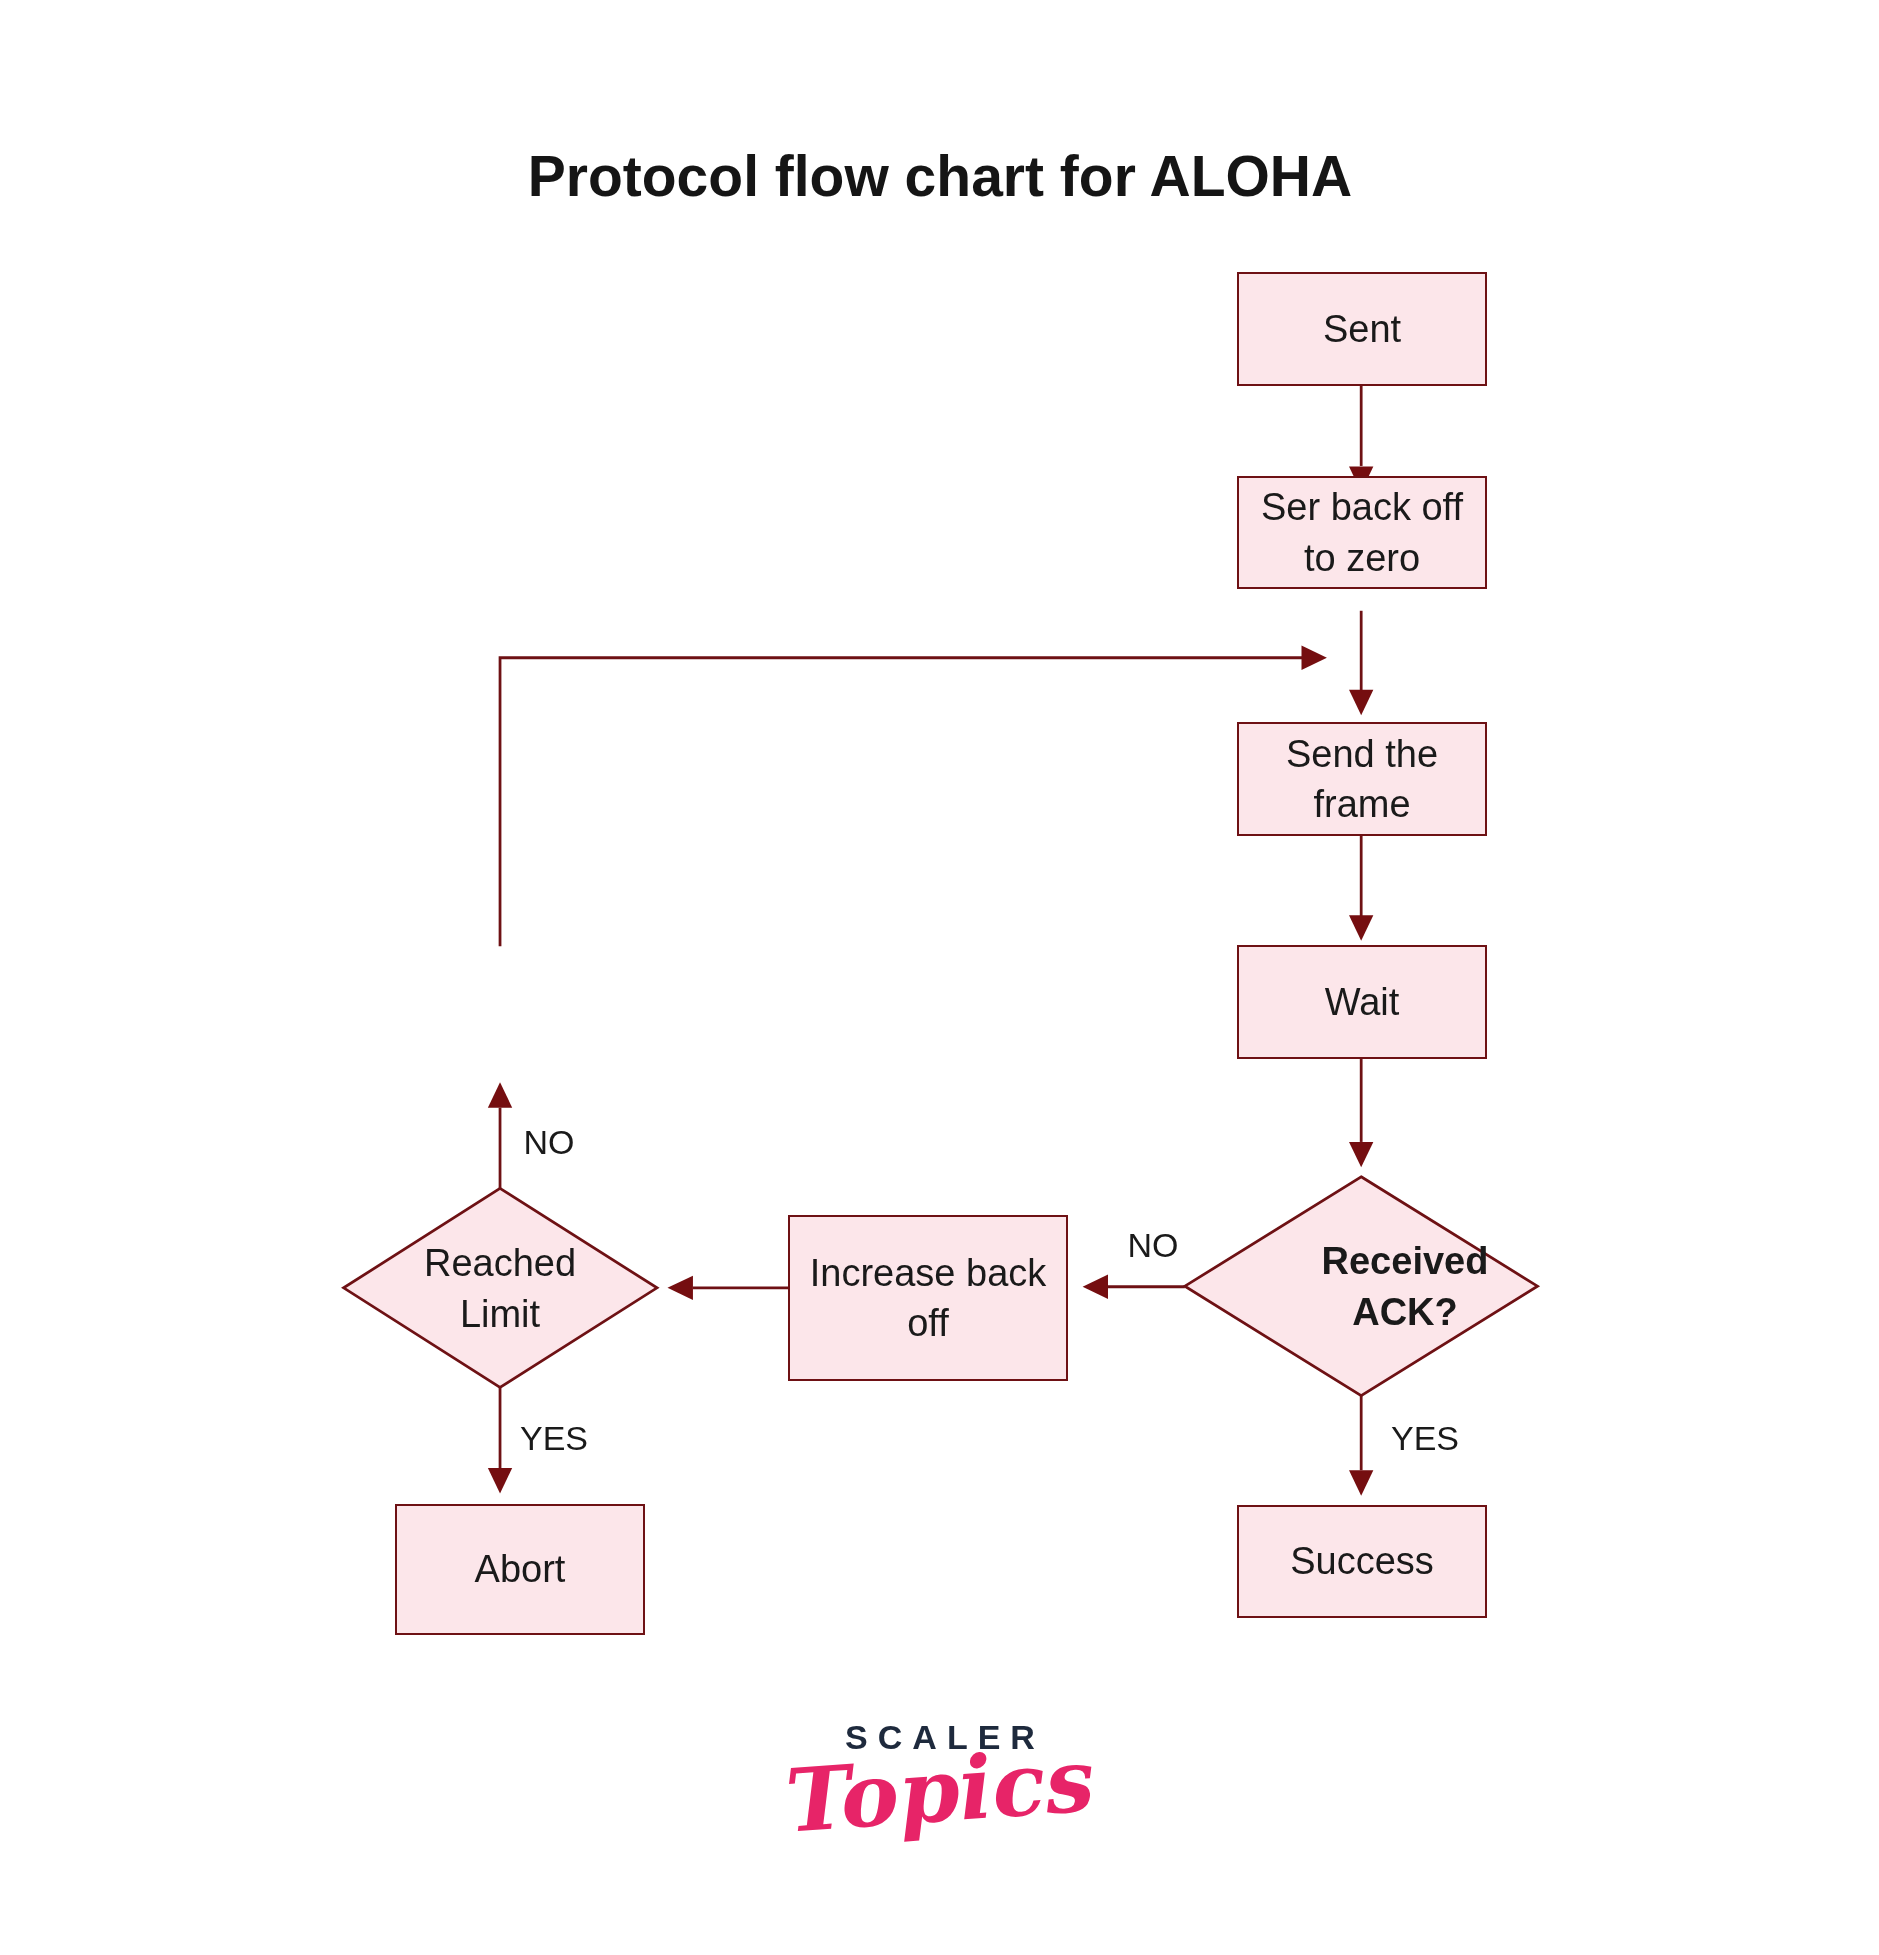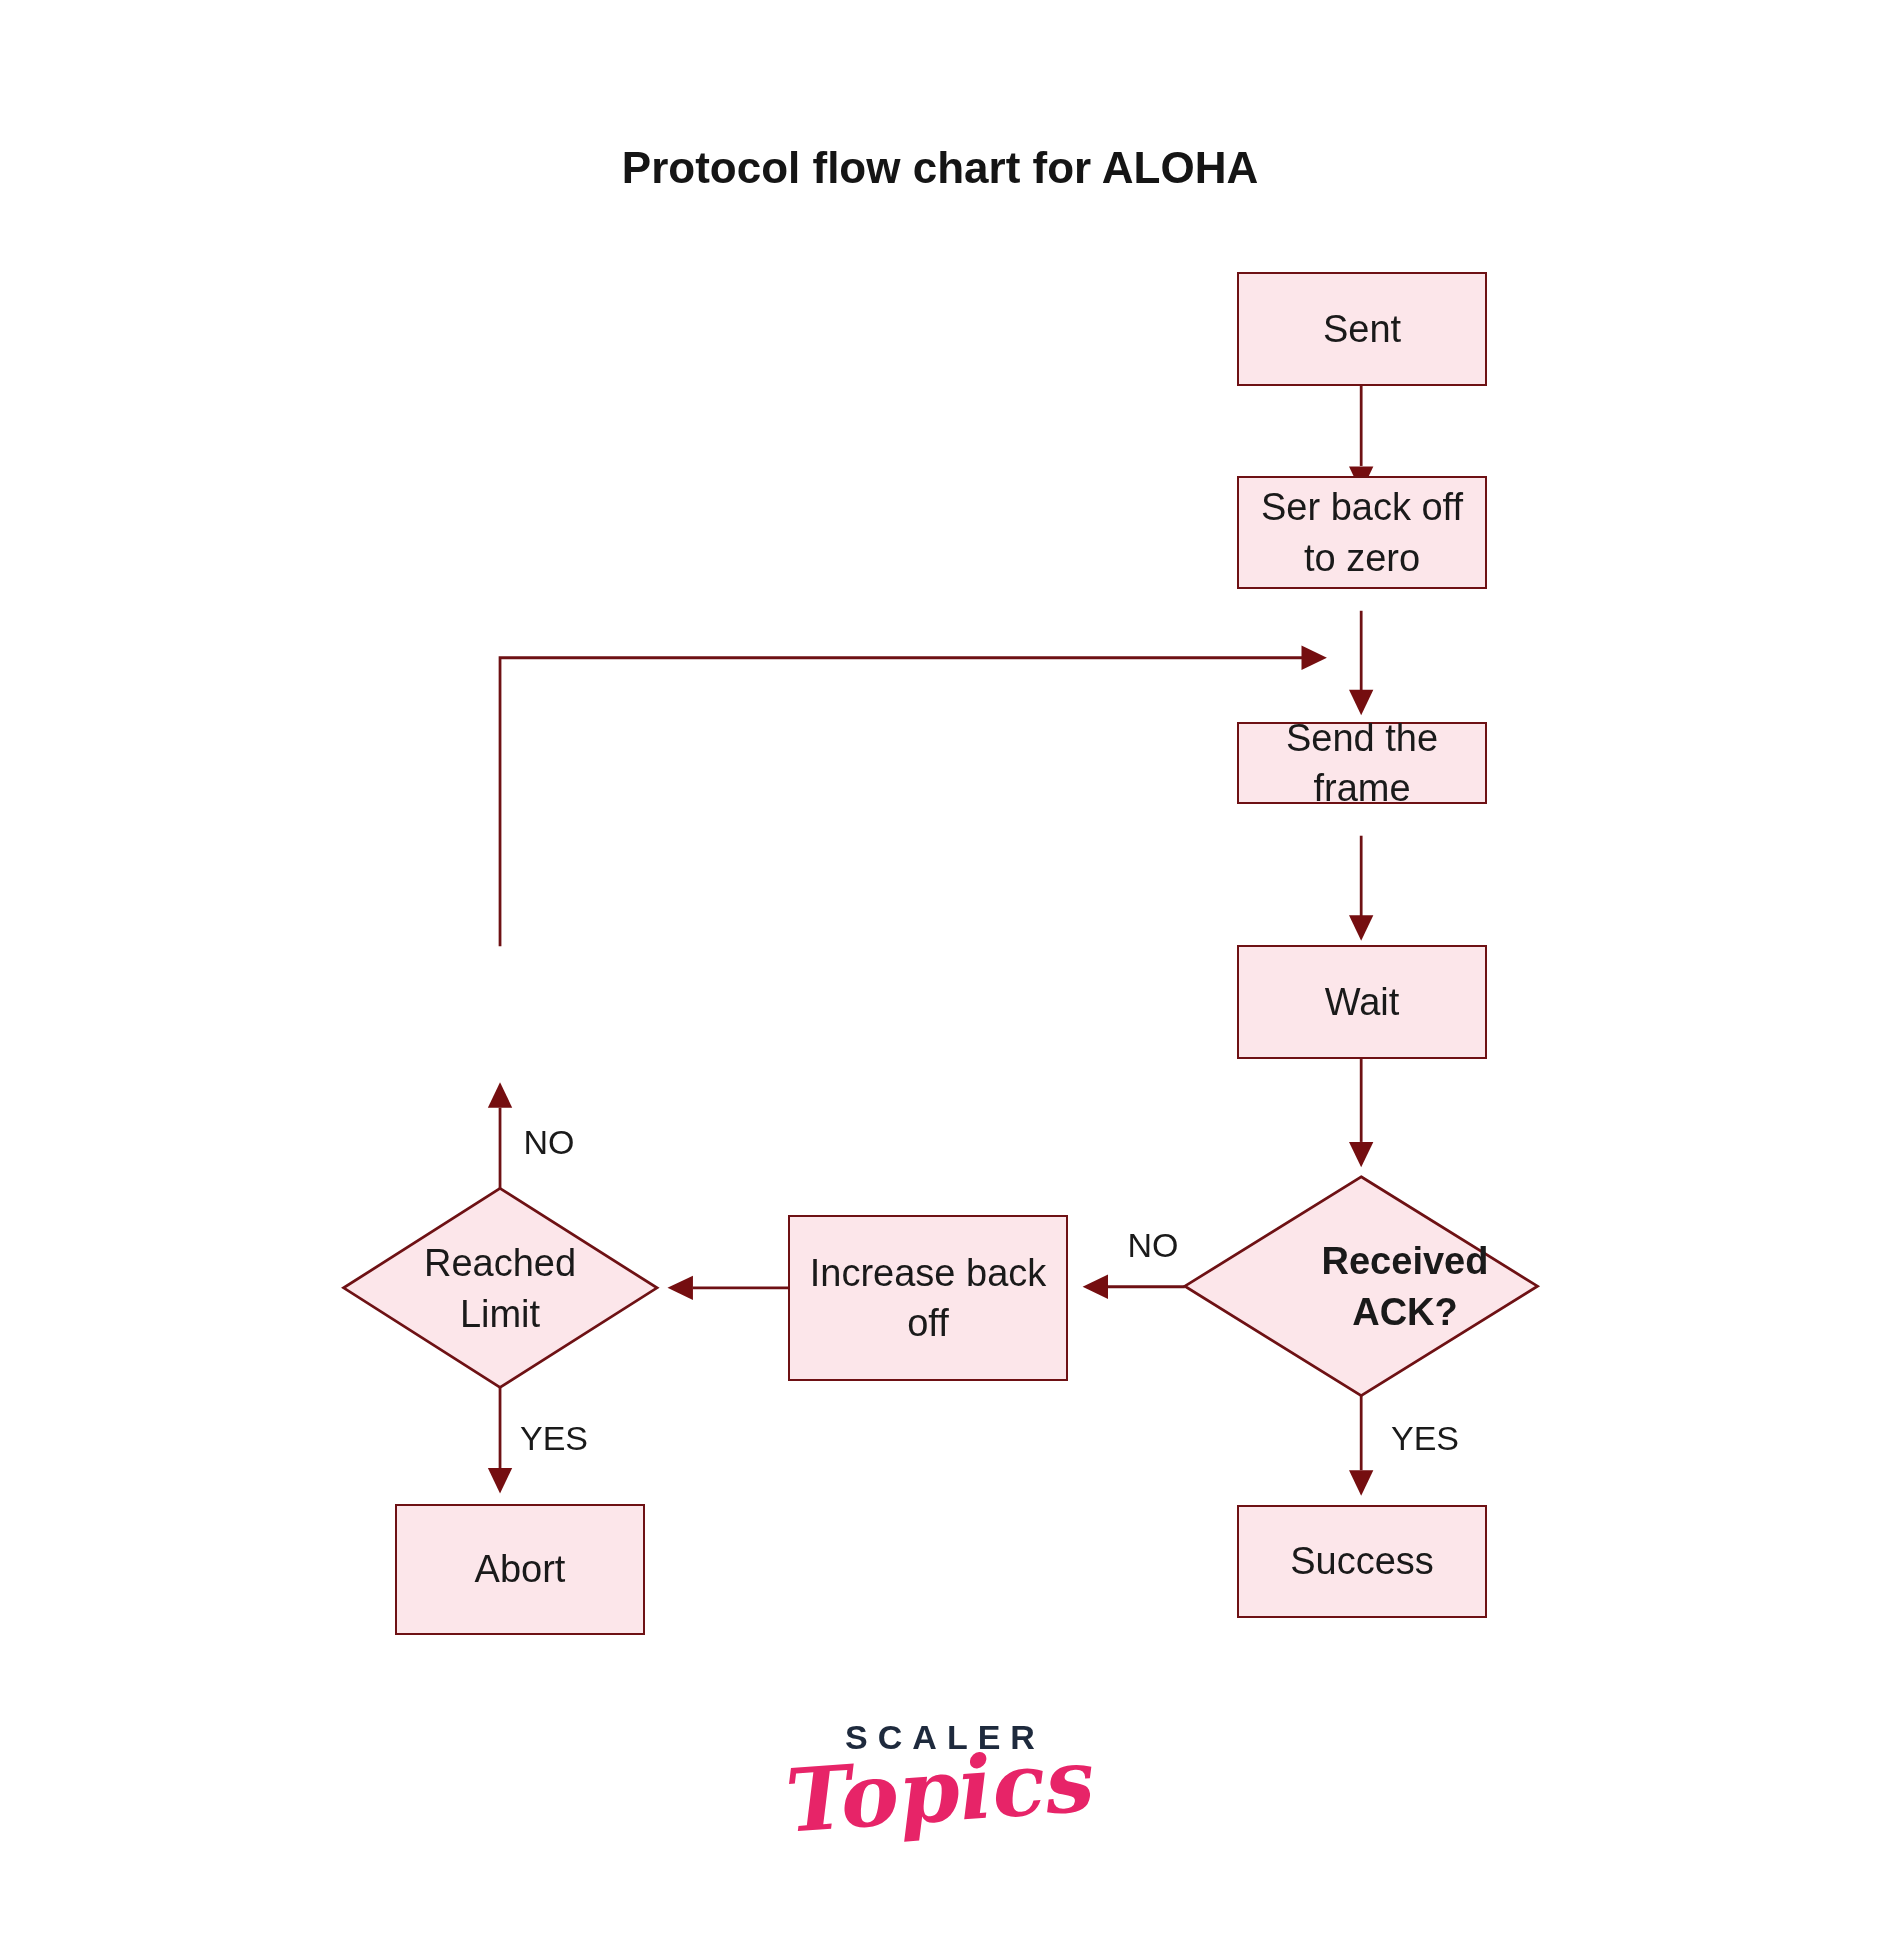--- a/index.html
+++ b/index.html
@@ -18,37 +18,37 @@
     position:relative;
     width:1880px;height:1955px;
     background:var(--bg);
     overflow:hidden;
     font-family:"Liberation Sans",sans-serif;
     color:var(--text);
   }
   .chart-title{
     position:absolute;left:0;right:0;top:143px;
     text-align:center;
-    font-size:44px;font-weight:bold;
+    font-size:57px;font-weight:bold;
     color:var(--title);
   }
   .connectors{position:absolute;left:0;top:0;}
   .node{
     position:absolute;box-sizing:border-box;
     background:var(--node-fill);
     border:2.8px solid var(--node-border);
     display:flex;align-items:center;justify-content:center;
     text-align:center;
     font-size:38px;line-height:1.32;
     white-space:pre-line;
     color:var(--text);
   }
   .n-sent      {left:1237px;top:272px; width:250px;height:114px;}
   .n-setback   {left:1237px;top:476px; width:250px;height:113px;}
-  .n-sendframe {left:1237px;top:722px;width:250px;height:82px;}
+  .n-sendframe {left:1237px;top:722px;width:250px;height:114px;}
   .n-wait      {left:1237px;top:945px;width:250px;height:114px;}
   .n-success   {left:1237px;top:1505px;width:250px;height:113px;}
   .n-waitback  {left:375px; top:946px;width:250px;height:113px;}
   .n-abort     {left:375px; top:1504px;width:250px;height:131px;margin-left:20px;}
   .n-increase  {left:788px;top:1215px;width:280px;height:166px;}
   .diamond-label{
     position:absolute;
     display:flex;align-items:center;justify-content:center;
     text-align:center;
     font-size:38px;line-height:1.32;

